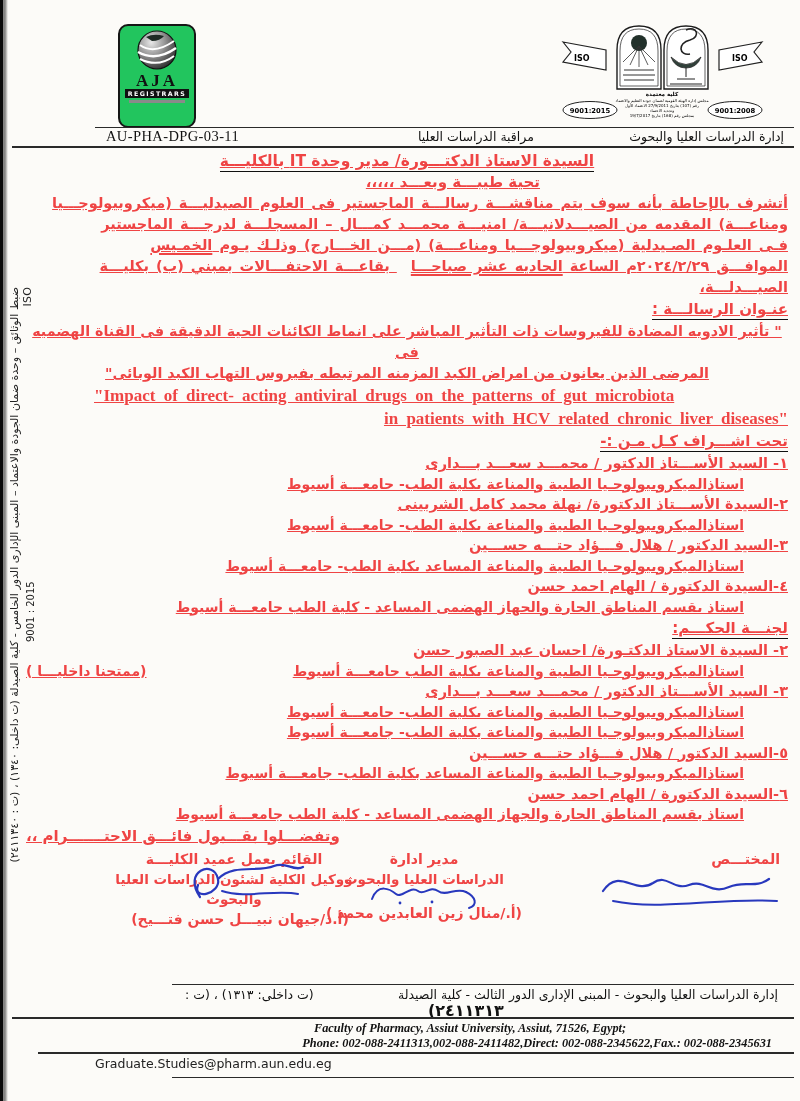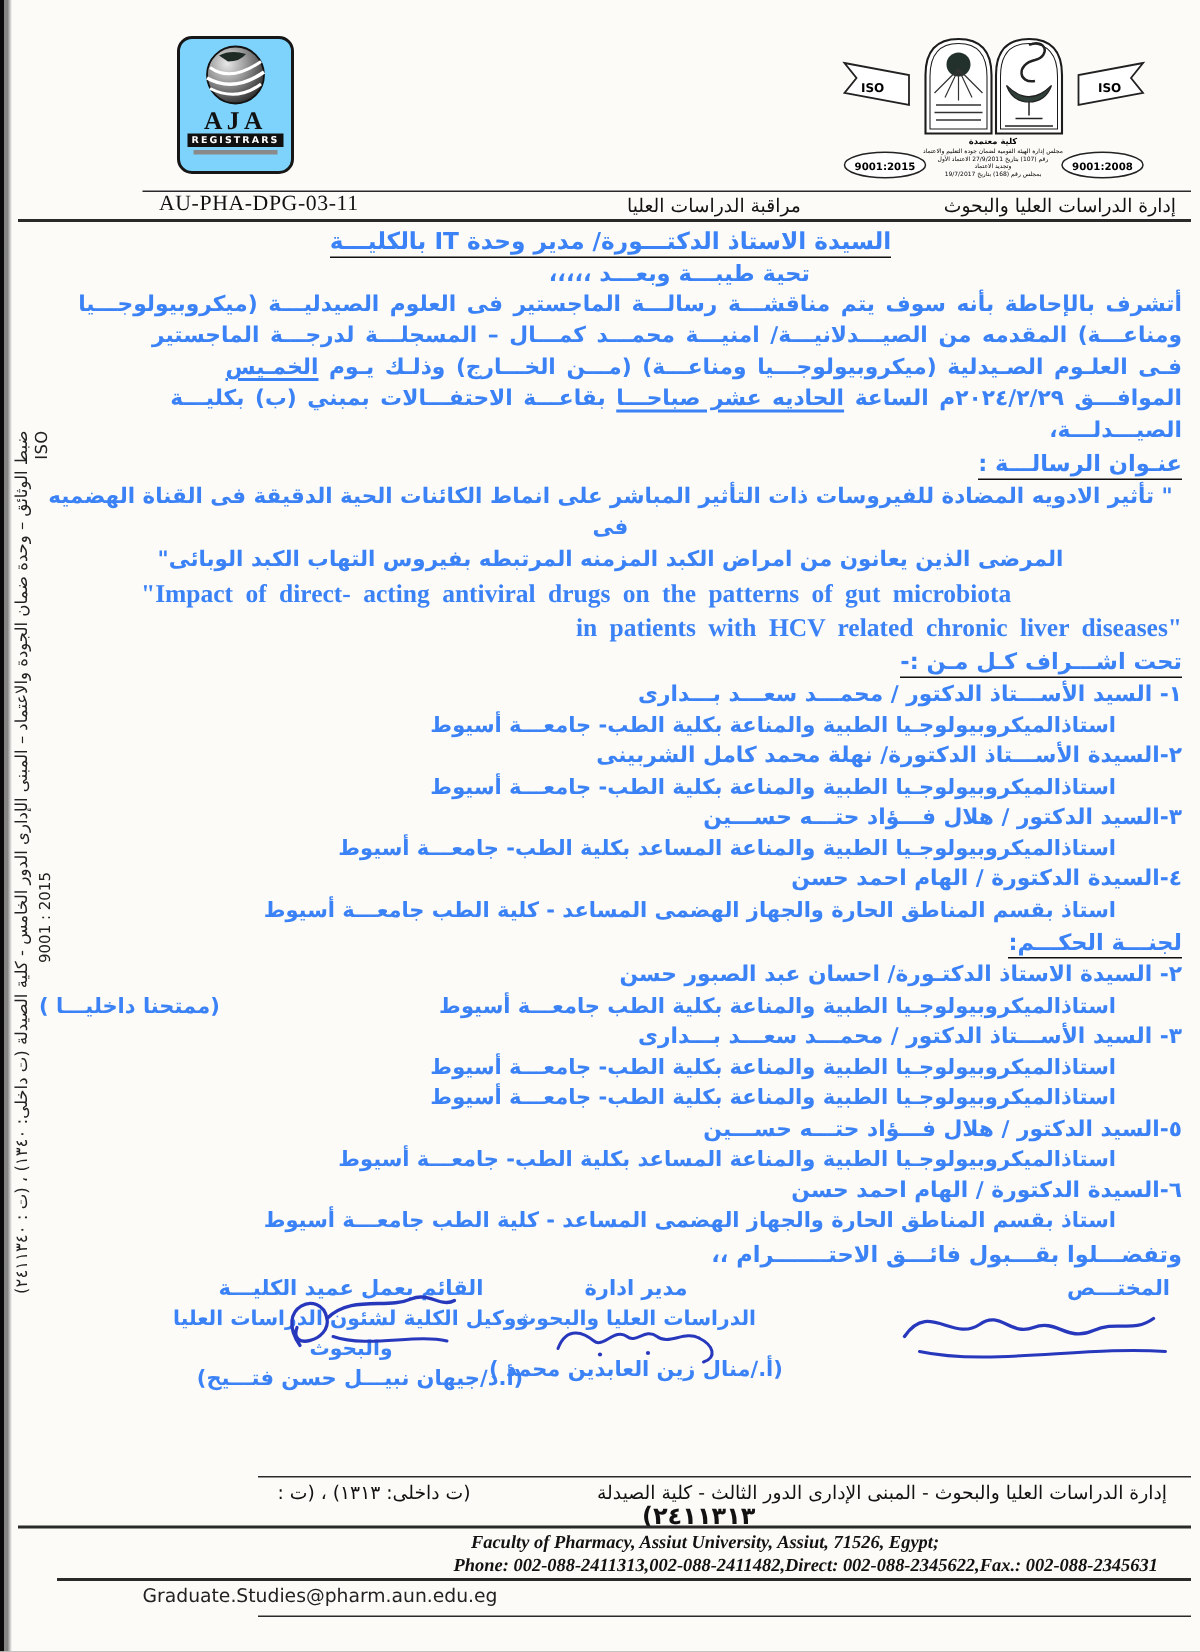--- a/index.html
+++ b/index.html
@@ -4,50 +4,50 @@
 <style>
   html,body{margin:0;padding:0;background:#9a9a9a;}
   .page{
     position:relative;width:800px;height:1101px;margin:0 auto;
     background:#fcfbf8;overflow:hidden;color:#121212;
     font-family:"DejaVu Sans",sans-serif;
   }
   .scan-edge{position:absolute;left:0;top:0;width:8px;height:100%;
     background:linear-gradient(90deg,#0b0b0b 0 3px,rgba(15,15,15,.5) 3px 5px,rgba(15,15,15,0) 8px);}
   
-  .aja-logo{position:absolute;left:118px;top:24px;width:78px;height:92px;
-    border:2.5px solid #161616;border-radius:10px;background:#7dd3fc;
+  .aja-logo{position:absolute;left:118px;top:24px;width:78px;height:104px;
+    border:2.5px solid #161616;border-radius:10px;background:#22c55e;
     display:flex;flex-direction:column;align-items:center;box-sizing:border-box;padding-top:3px;}
   .aja-text{font-family:"Liberation Serif",serif;font-weight:bold;font-size:17px;letter-spacing:3px;line-height:15px;color:#111;}
   .aja-band{background:#101010;color:#fff;font-size:6.3px;letter-spacing:1.4px;line-height:9px;padding:0 3px;margin-top:1px;font-weight:bold;}
   .aja-tagline{width:56px;height:3px;background:#8a8a8a;margin-top:2px;}
   .emblem{position:absolute;right:35px;top:10px;}
   
   .rule{position:absolute;background:#2a2a2a;}
   .hdr-rule-top{top:127px;left:95px;right:6px;height:1.4px;}
   .hdr-rule-bottom{top:146px;left:12px;right:6px;height:1.8px;}
   .doc-code{position:absolute;left:106px;top:128px;font-family:"Liberation Serif",serif;font-size:14.5px;letter-spacing:.4px;color:#111;}
   .hdr-center{position:absolute;left:418px;top:129px;font-size:12.5px;direction:rtl;}
   .hdr-right{position:absolute;right:16px;top:129px;font-size:12.5px;direction:rtl;}
   
-  .doc{position:absolute;top:150px;left:26px;width:762px;direction:rtl;font-weight:bold;color:#3b82f6;}
+  .doc{position:absolute;top:150px;left:26px;width:762px;direction:rtl;font-weight:bold;color:#ef4444;text-decoration:underline;}
   .u-head{border-bottom:1.7px solid #101010;padding-bottom:1px;}
   .salutation{text-align:center;font-size:15.5px;line-height:22px;}
   .greeting{text-align:right;padding-right:248px;font-size:15px;line-height:21px;}
   .body-line{font-size:14.5px;line-height:21px;text-align:right;word-spacing:2px;letter-spacing:.2px;}
-  .u-seg{text-decoration:underline;text-underline-offset:3px;text-decoration-thickness:1.5px;}
+  .u-seg{text-decoration:underline;text-underline-offset:3px;text-decoration-thickness:1.5px;margin-left:14px;}
   .sec-heading{font-size:15px;line-height:23px;}
   .title-ar{text-align:center;font-size:14.3px;line-height:21px;}
   .title-en{direction:ltr;text-align:left;padding-left:68px;font-family:"Liberation Serif",serif;
     font-weight:bold;font-size:17px;line-height:23px;word-spacing:4px;}
   .title-en.line2{padding-left:84px;text-align:right;}
   .member .mname{font-size:14.5px;line-height:20.5px;}
   .member .mrole{font-size:14px;line-height:20.5px;padding-right:44px;display:flex;justify-content:space-between;align-items:baseline;}
   .member .tag{font-size:14px;}
-  .closing{text-align:right;font-size:15px;line-height:22px;}
+  .closing{text-align:left;font-size:15px;line-height:22px;}
   
   .sig-block{position:relative;height:96px;margin-top:2px;font-size:14px;}
   .sig-right{position:absolute;right:8px;top:0;width:200px;text-align:right;}
   .sig-right .sig-svg{position:absolute;right:-4px;top:12px;}
   .sig-center{position:absolute;right:252px;top:0;width:224px;text-align:center;}
   .sig-center .sig-svg{position:absolute;right:50px;top:28px;}
   .sig-center .sig-name{position:absolute;right:0;left:0;top:56px;}
   .sig-left{position:absolute;left:82px;top:0;width:252px;text-align:center;}
   .sig-left .sig-svg{position:absolute;left:58px;top:8px;}
   .sig-left .sig-name{position:absolute;right:0;left:12px;top:62px;}

